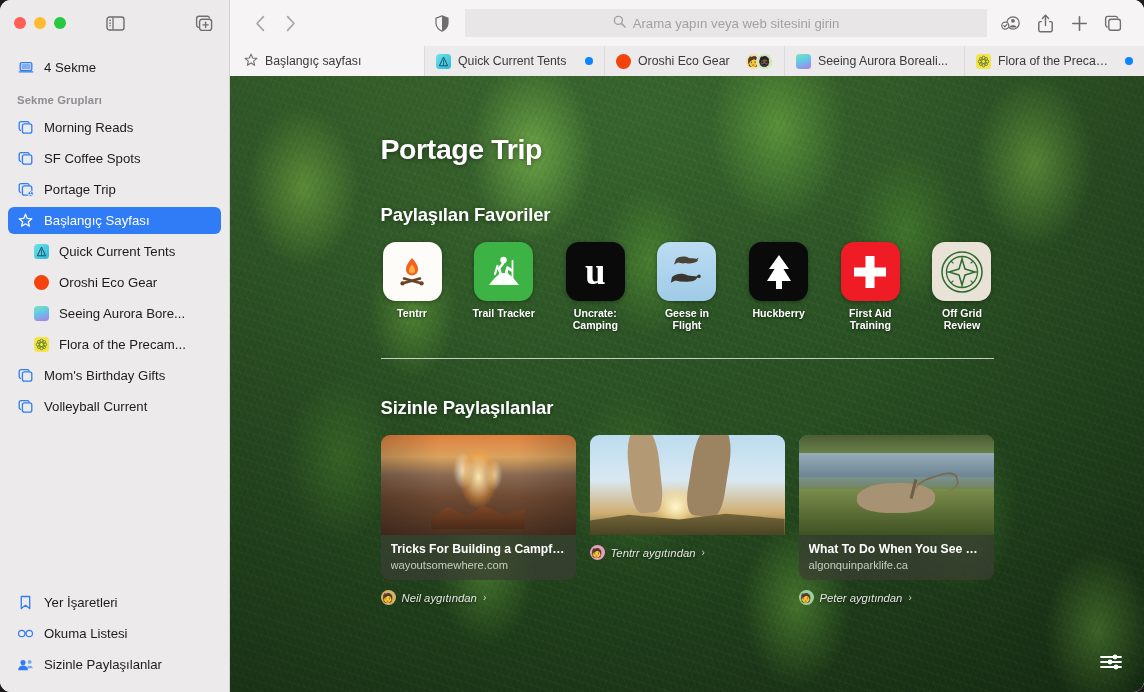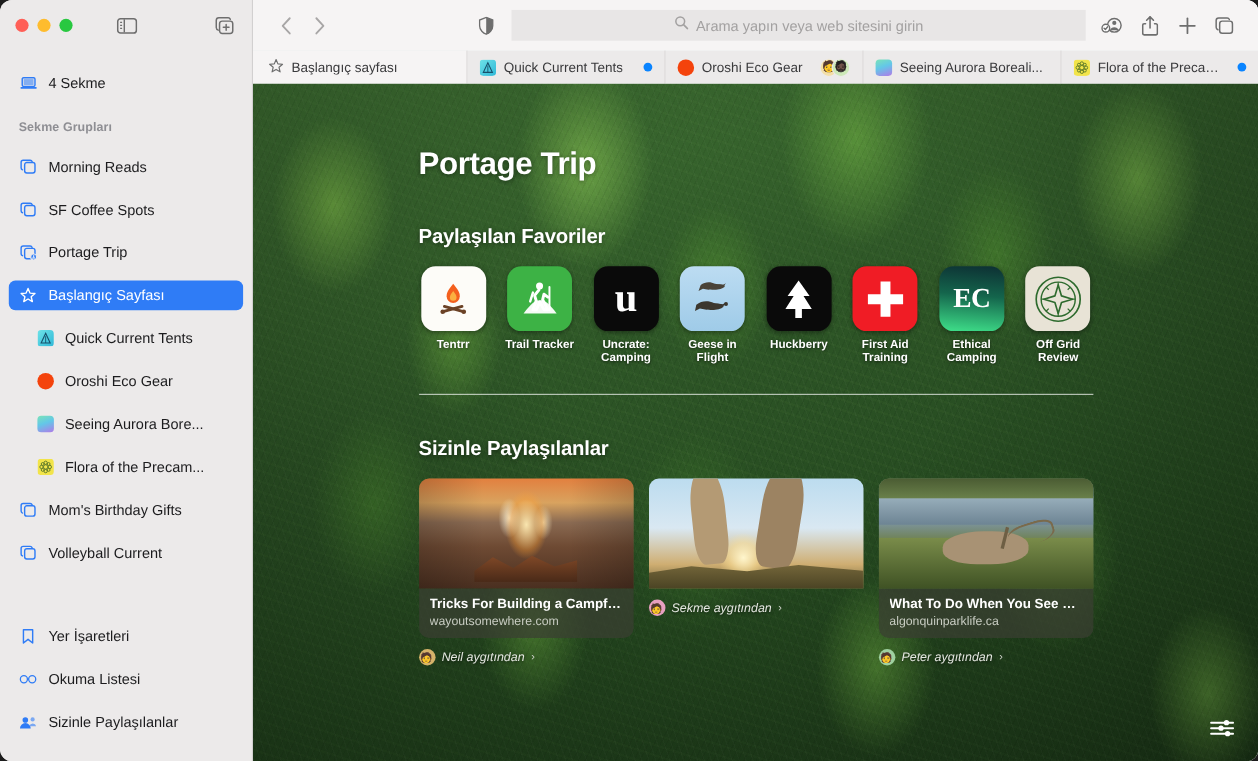--- a/index.html
+++ b/index.html
@@ -31,21 +31,21 @@
   .dot.red { background: #ff5f57; }
   .dot.yellow { background: #febc2e; }
   .dot.green { background: #28c840; }
   .tb-spacer1 { width: 22px; }
   .tb-icon { width: 22px; height: 22px; display: flex; align-items: center; justify-content: center; }
   .tb-icon svg { display: block; }
   .traffic-right { margin-left: auto; }
 
   .sb-scroll { flex: 1; overflow: hidden; padding-top: 4px; }
   .sb-row {
-    height: 27px; margin: 12px 8px; border-radius: 6px;
+    height: 27px; margin: 4px 8px; border-radius: 6px;
     display: flex; align-items: center; gap: 10px;
     padding: 0 9px; color: #1c1c1e; font-size: 13.2px;
     white-space: nowrap;
   }
   .sb-row .ico { width: 17px; height: 17px; flex: none; display:flex; align-items:center; justify-content:center; }
   .sb-row.selected { background: #2f7cf6; color: #fff; }
   .sb-head {
     font-size: 11.3px; color: #8e8e93; font-weight: 600;
     padding: 9px 17px 4px 17px; letter-spacing: 0.1px;
   }
@@ -564,26 +564,20 @@
 
             <div class="fav">
               <div class="favtile" style="background:#f01c25;">
                 <svg width="40" height="40" viewBox="0 0 40 40">
                     <path d="M15.5 4 h9 v11.5 h11.5 v9 h-11.5 v11.5 h-9 v-11.5 h-11.5 v-9 h11.5z" fill="#fff"></path>
                   </svg>
               </div>
               <div class="favname">First Aid Training</div>
             </div>
 
-            <div class="fav">
-              <div class="favtile" style="background:linear-gradient(185deg,#0d2f33 0%,#14654c 45%,#3fe08a 100%);">
-                <span style="color:#fff;font-size:25px;font-weight:bold;font-family:'Liberation Serif',serif;letter-spacing:-0.5px;line-height:1;">EC</span>
-              </div>
-              <div class="favname">Ethical Camping</div>
-            </div>
 
             <div class="fav">
               <div class="favtile" style="background:#e8e3d6;">
                 <svg width="48" height="48" viewBox="0 0 48 48">
                     <circle cx="24" cy="24" r="20" fill="none" stroke="#2e6b2e" stroke-width="1.5"></circle>
                     <circle cx="24" cy="24" r="15.5" fill="none" stroke="#2e6b2e" stroke-width="1.3"></circle>
                     <g stroke="#2e6b2e" stroke-width="1.1">
                       <line x1="24" y1="8.5" x2="24" y2="12"></line>
                       <line x1="24" y1="36" x2="24" y2="39.5"></line>
                       <line x1="8.5" y1="24" x2="12" y2="24"></line>
@@ -629,21 +623,21 @@
 
             <div class="card">
               <div class="cardimg" style="background:linear-gradient(180deg,#bcdcef 0%,#d9e8f2 45%,#cfae72 78%,#6e6238 100%);">
                 <div style="position:absolute;inset:0;background:radial-gradient(circle 30px at 44% 72%, rgba(255,246,205,1), rgba(255,226,150,.5) 45%, transparent 75%);"></div>
                 <div style="position:absolute;left:20%;top:-8%;width:16%;height:86%;background:#b49a74;border-radius:40% 40% 28% 28%;transform:rotate(-6deg);"></div>
                 <div style="position:absolute;left:52%;top:-10%;width:19%;height:92%;background:#9c8362;border-radius:38% 38% 26% 26%;transform:rotate(9deg);"></div>
                 <div style="position:absolute;left:0;right:0;bottom:0;height:26%;background:linear-gradient(180deg,#7c6c3e,#4b4424);clip-path:polygon(0 45%,20% 22%,46% 40%,70% 18%,100% 38%,100% 100%,0 100%);"></div>
               </div>
               <div class="fromrow">
                 <span class="fromav" style="background:#e8a0c0;font-size:9px;">🧑</span>
-                <span class="fromtxt">Sekme aygıtından</span>
+                <span class="fromtxt">Tentrr aygıtından</span>
                 <span class="chev">›</span>
               </div>
             </div>
 
             <div class="card">
               <div class="cardimg" style="background:linear-gradient(180deg,#6f7f5a 0%,#8fa3b0 18%,#7e96a5 38%,#6d7f4a 58%,#4f6030 100%);">
                 <div style="position:absolute;left:0;right:0;top:16%;height:26%;background:linear-gradient(180deg,#9ab0bd,#6d8493);"></div>
                 <div style="position:absolute;left:0;right:0;top:0;height:18%;background:linear-gradient(180deg,#4b5c33,#69804a);"></div>
                 <div style="position:absolute;left:0;right:0;bottom:0;height:46%;background:linear-gradient(180deg,#7a8c4a,#3f5224);"></div>
                 <div style="position:absolute;left:30%;top:48%;width:40%;height:30%;background:#a89274;border-radius:48% 42% 44% 40%;"></div>

